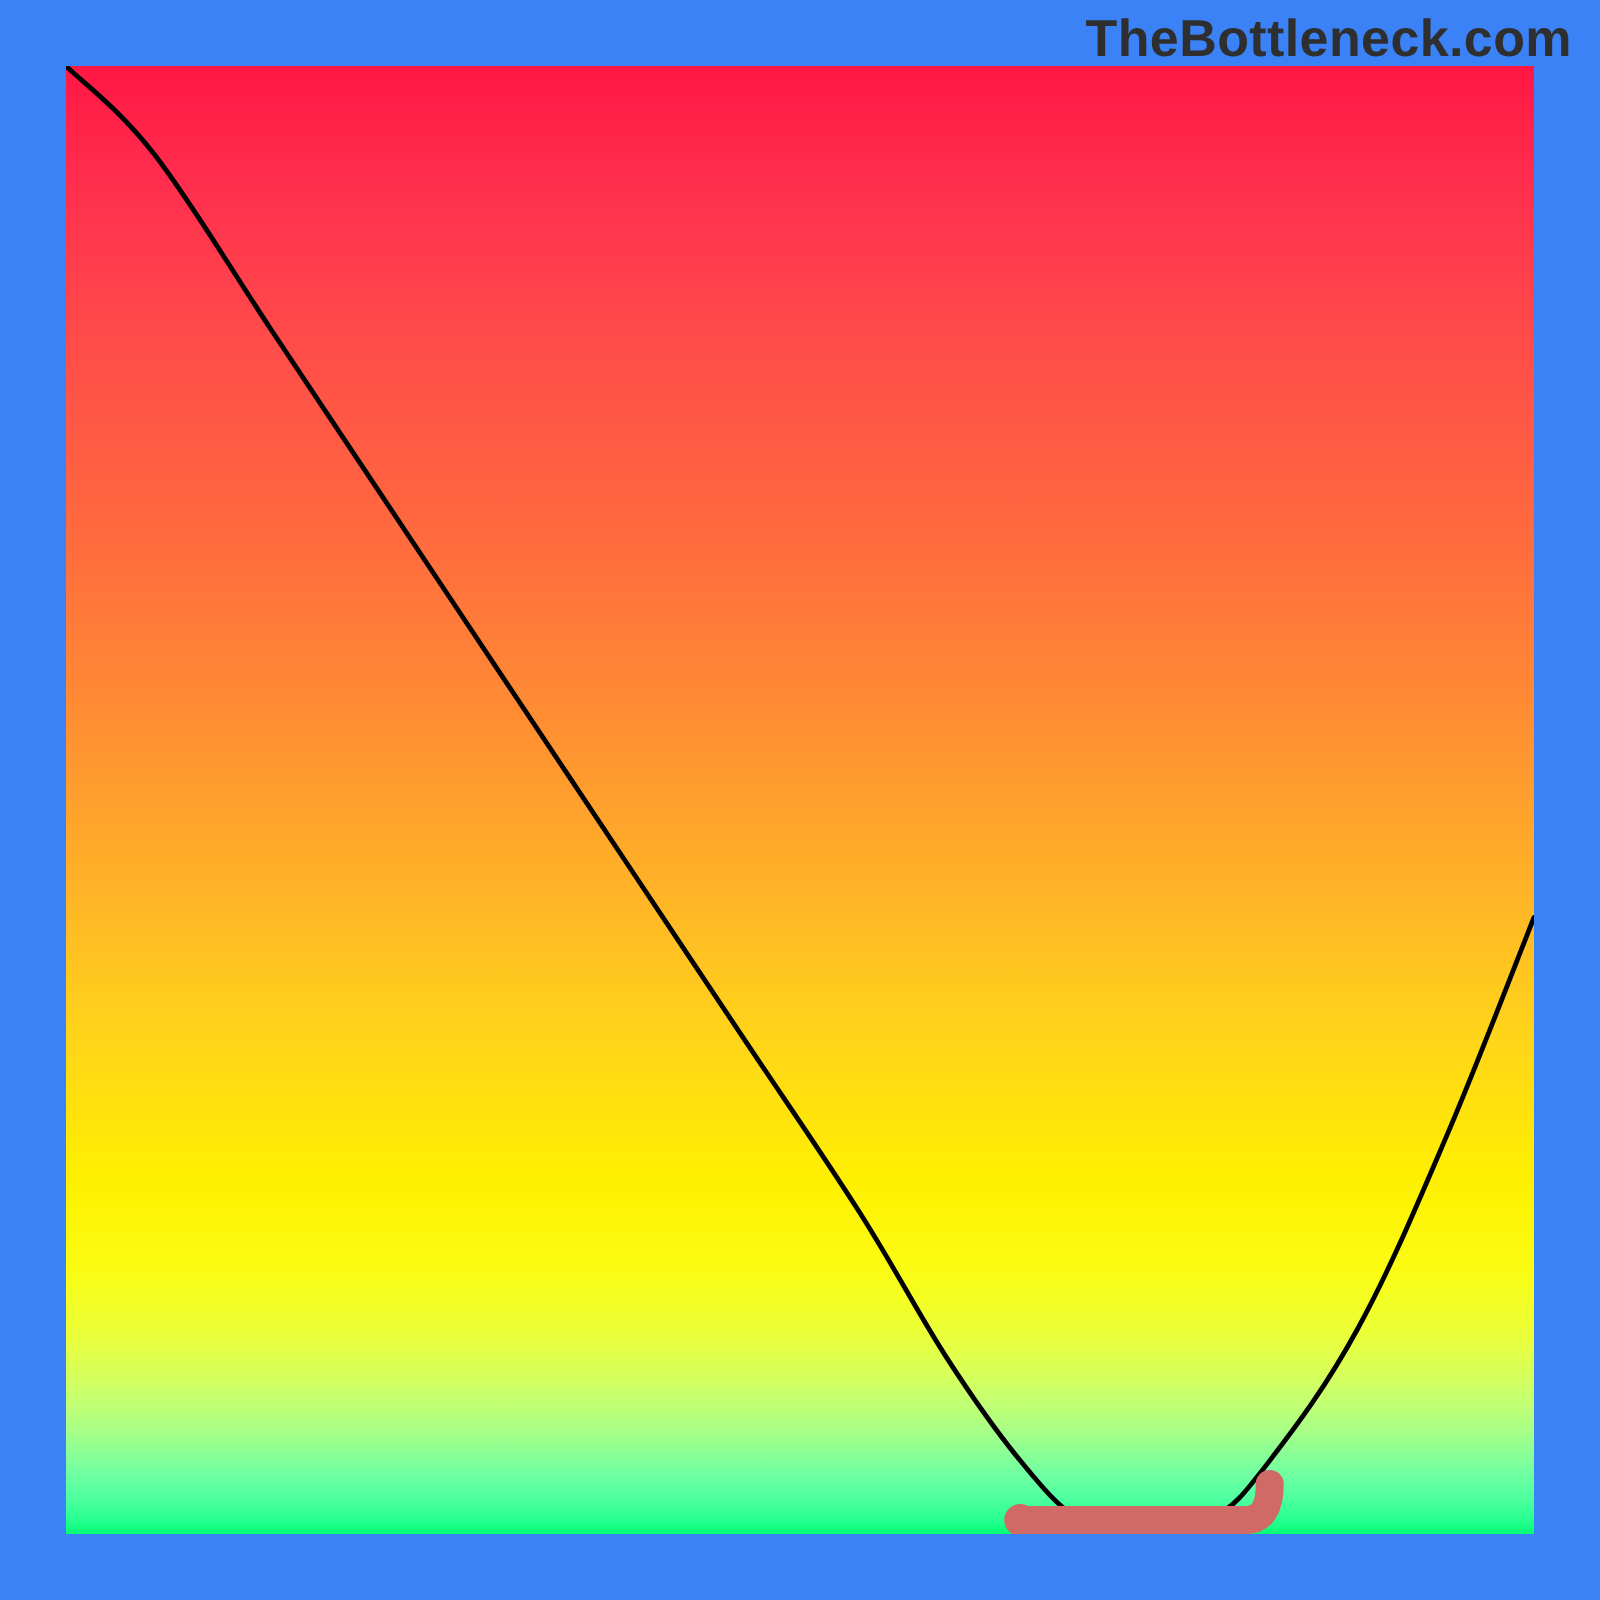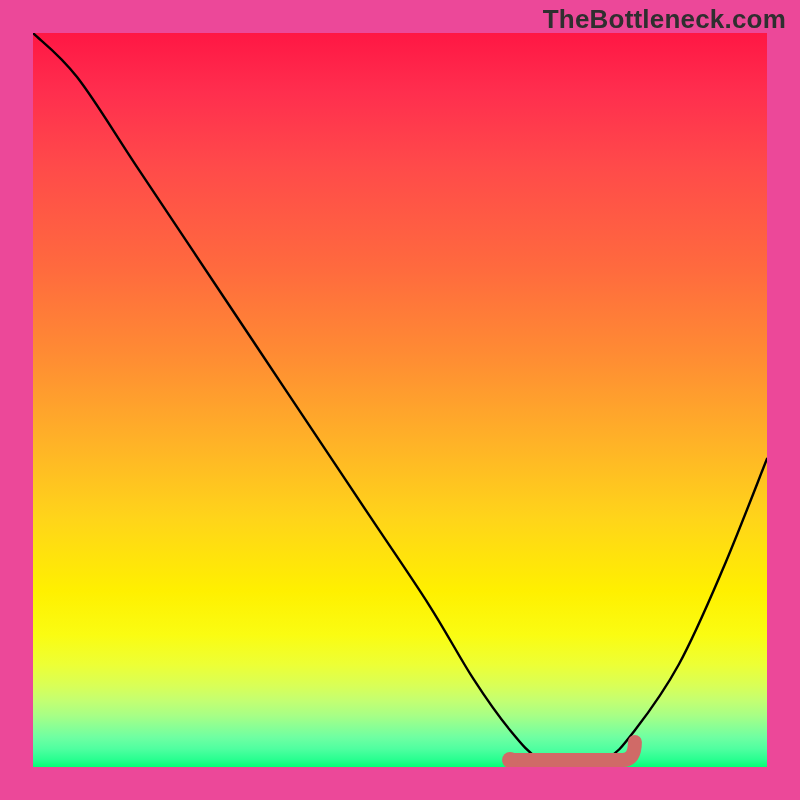--- a/index.html
+++ b/index.html
@@ -8,21 +8,21 @@
     width: 800px;
     height: 800px;
     background: #000;
     font-family: Arial, Helvetica, sans-serif;
     overflow: hidden;
   }
   .frame {
     position: relative;
     width: 800px;
     height: 800px;
-    background: #ec4899;
+    background: #3b82f6;
     text-align: center;
   }
   .watermark {
     position: absolute;
     top: 4px;
     right: 14px;
     font-size: 26px;
     font-weight: bold;
     color: #2f2f2f;
     letter-spacing: 0.2px;

